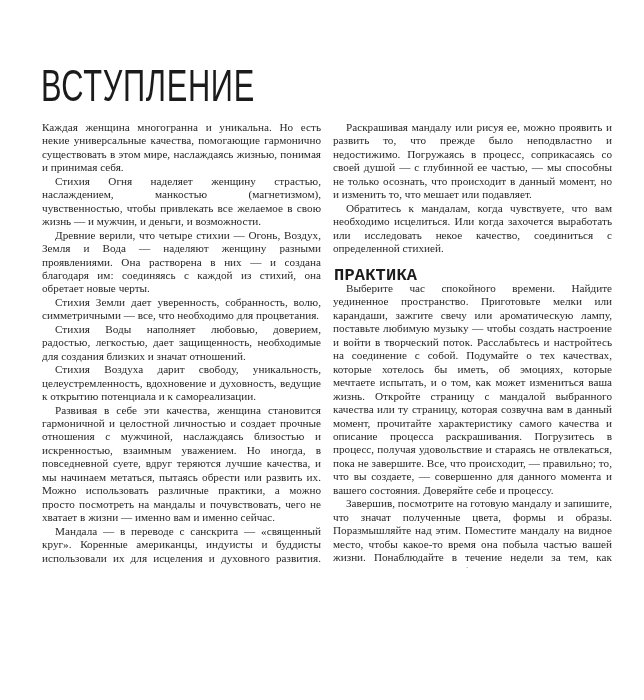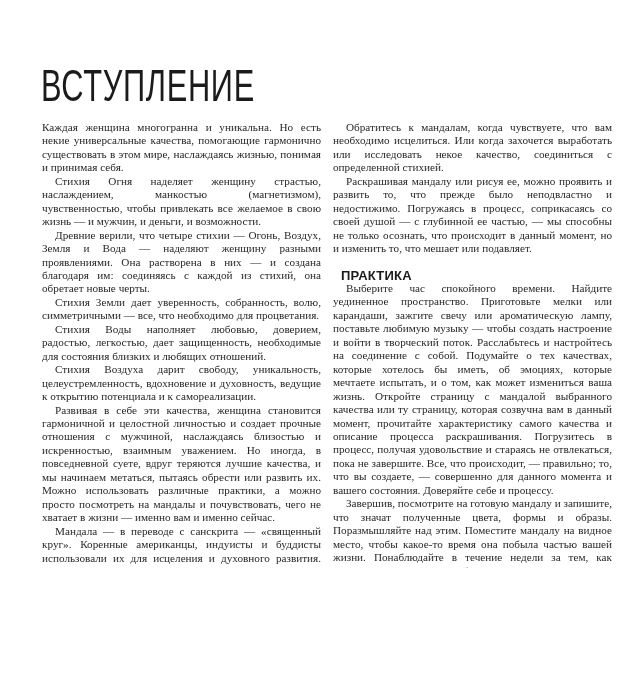--- a/index.html
+++ b/index.html
@@ -34,24 +34,24 @@
     font-size: 11.2px;
     line-height: 13.45px;
     text-align: justify;
     color: #272727;
   }
   .col-left  { left: 42px; }
   .col-right { left: 333px; }
   .col p { margin: 0; text-indent: 13px; }
   .col p.noindent { text-indent: 0; }
   .practice-heading {
-    margin: 13px 0 0 8px;
-    font-family: Liberation Sans, sans-serif;
+    margin: 13px 0 0 1px;
+    font-family: Liberation Mono, monospace;
     font-weight: bold;
-    font-size: 13px;
+    font-size: 17px;
     letter-spacing: 0.2px;
     color: #1b1b1b;
   }
   .page-number {
     position: absolute;
     left: 0;
     width: 620px;
     top: 633px;
     text-align: center;
     font-size: 11.5px;
@@ -82,29 +82,29 @@
 
 <div class="page">
 
   <h1 class="title">ВСТУПЛЕНИЕ</h1>
 
   <div class="col col-left">
     <p class="noindent">Каждая женщина многогранна и уникальна. Но есть некие универсальные качества, помогающие гармонично существовать в этом мире, наслаждаясь жизнью, понимая и принимая себя.</p>
     <p>Стихия Огня наделяет женщину страстью, наслаждением, манкостью (магнетизмом), чувственностью, чтобы привлекать все желаемое в свою жизнь — и мужчин, и деньги, и возможности.</p>
     <p>Древние верили, что четыре стихии — Огонь, Воздух, Земля и Вода — наделяют женщину разными проявлениями. Она растворена в них — и создана благодаря им: соединяясь с каждой из стихий, она обретает новые черты.</p>
     <p>Стихия Земли дает уверенность, собранность, волю, симметричными — все, что необходимо для процветания.</p>
-    <p>Стихия Воды наполняет любовью, доверием, радостью, легкостью, дает защищенность, необходимые для состояния близких и любящих отношений.</p>
+    <p>Стихия Воды наполняет любовью, доверием, радостью, легкостью, дает защищенность, необходимые для создания близких и значат отношений.</p>
     <p>Стихия Воздуха дарит свободу, уникальность, целеустремленность, вдохновение и духовность, ведущие к открытию потенциала и к самореализации.</p>
     <p>Развивая в себе эти качества, женщина становится гармоничной и целостной личностью и создает прочные отношения с мужчиной, наслаждаясь близостью и искренностью, взаимным уважением. Но иногда, в повседневной суете, вдруг теряются лучшие качества, и мы начинаем метаться, пытаясь обрести или развить их. Можно использовать различные практики, а можно просто посмотреть на мандалы и почувствовать, чего не хватает в жизни — именно вам и именно сейчас.</p>
     <p>Мандала — в переводе с санскрита — «священный круг». Коренные американцы, индуисты и буддисты использовали их для исцеления и духовного развития. Мандала символизирует Вселенную: симметричными формами, выраженным центром и элементами стихий. Смотря на нее, мы погружаемся в созерцание священного пространства, соединяясь с вибрациями гармонии и баланса, возвращая себе цельность и чувствуя себя частью Единого Мира.</p>
   </div>
 
   <div class="col col-right">
+    <p>Раскрашивая мандалу или рисуя ее, можно проявить и развить то, что прежде было неподвластно и недостижимо. Погружаясь в процесс, соприкасаясь со своей душой — с глубинной ее частью, — мы способны не только осознать, что происходит в данный момент, но и изменить то, что мешает или подавляет.</p>
     <p>Обратитесь к мандалам, когда чувствуете, что вам необходимо исцелиться. Или когда захочется выработать или исследовать некое качество, соединиться с определенной стихией.</p>
-    <p>Раскрашивая мандалу или рисуя ее, можно проявить и развить то, что прежде было неподвластно и недостижимо. Погружаясь в процесс, соприкасаясь со своей душой — с глубинной ее частью, — мы способны не только осознать, что происходит в данный момент, но и изменить то, что мешает или подавляет.</p>
     <h2 class="practice-heading">ПРАКТИКА</h2>
     <p>Выберите час спокойного времени. Найдите уединенное пространство. Приготовьте мелки или карандаши, зажгите свечу или ароматическую лампу, поставьте любимую музыку — чтобы создать настроение и войти в творческий поток. Расслабьтесь и настройтесь на соединение с собой. Подумайте о тех качествах, которые хотелось бы иметь, об эмоциях, которые мечтаете испытать, и о том, как может измениться ваша жизнь. Откройте страницу с мандалой выбранного качества или ту страницу, которая созвучна вам в данный момент, прочитайте характеристику самого качества и описание процесса раскрашивания. Погрузитесь в процесс, получая удовольствие и стараясь не отвлекаться, пока не завершите. Все, что происходит, — правильно; то, что вы создаете, — совершенно для данного момента и вашего состояния. Доверяйте себе и процессу.</p>
     <p>Завершив, посмотрите на готовую мандалу и запишите, что значат полученные цвета, формы и образы. Поразмышляйте над этим. Поместите мандалу на видное место, чтобы какое-то время она побыла частью вашей жизни. Понаблюдайте в течение недели за тем, как качество, над которым работали, проявляется в жизни. Запишите свои открытия; отметьте то, что будет приходить.</p>
     <p>Желаю вам удовольствия от творчества, которые постижения себя и окружающего пространства. Меняемся мы — меняется мир!</p>
   </div>
 
   <div class="page-number">3</div>
 
   <div class="watermark" style="background: rgb(84, 86, 90);">
     <span style="color: rgb(255, 255, 255);">Л</span>

